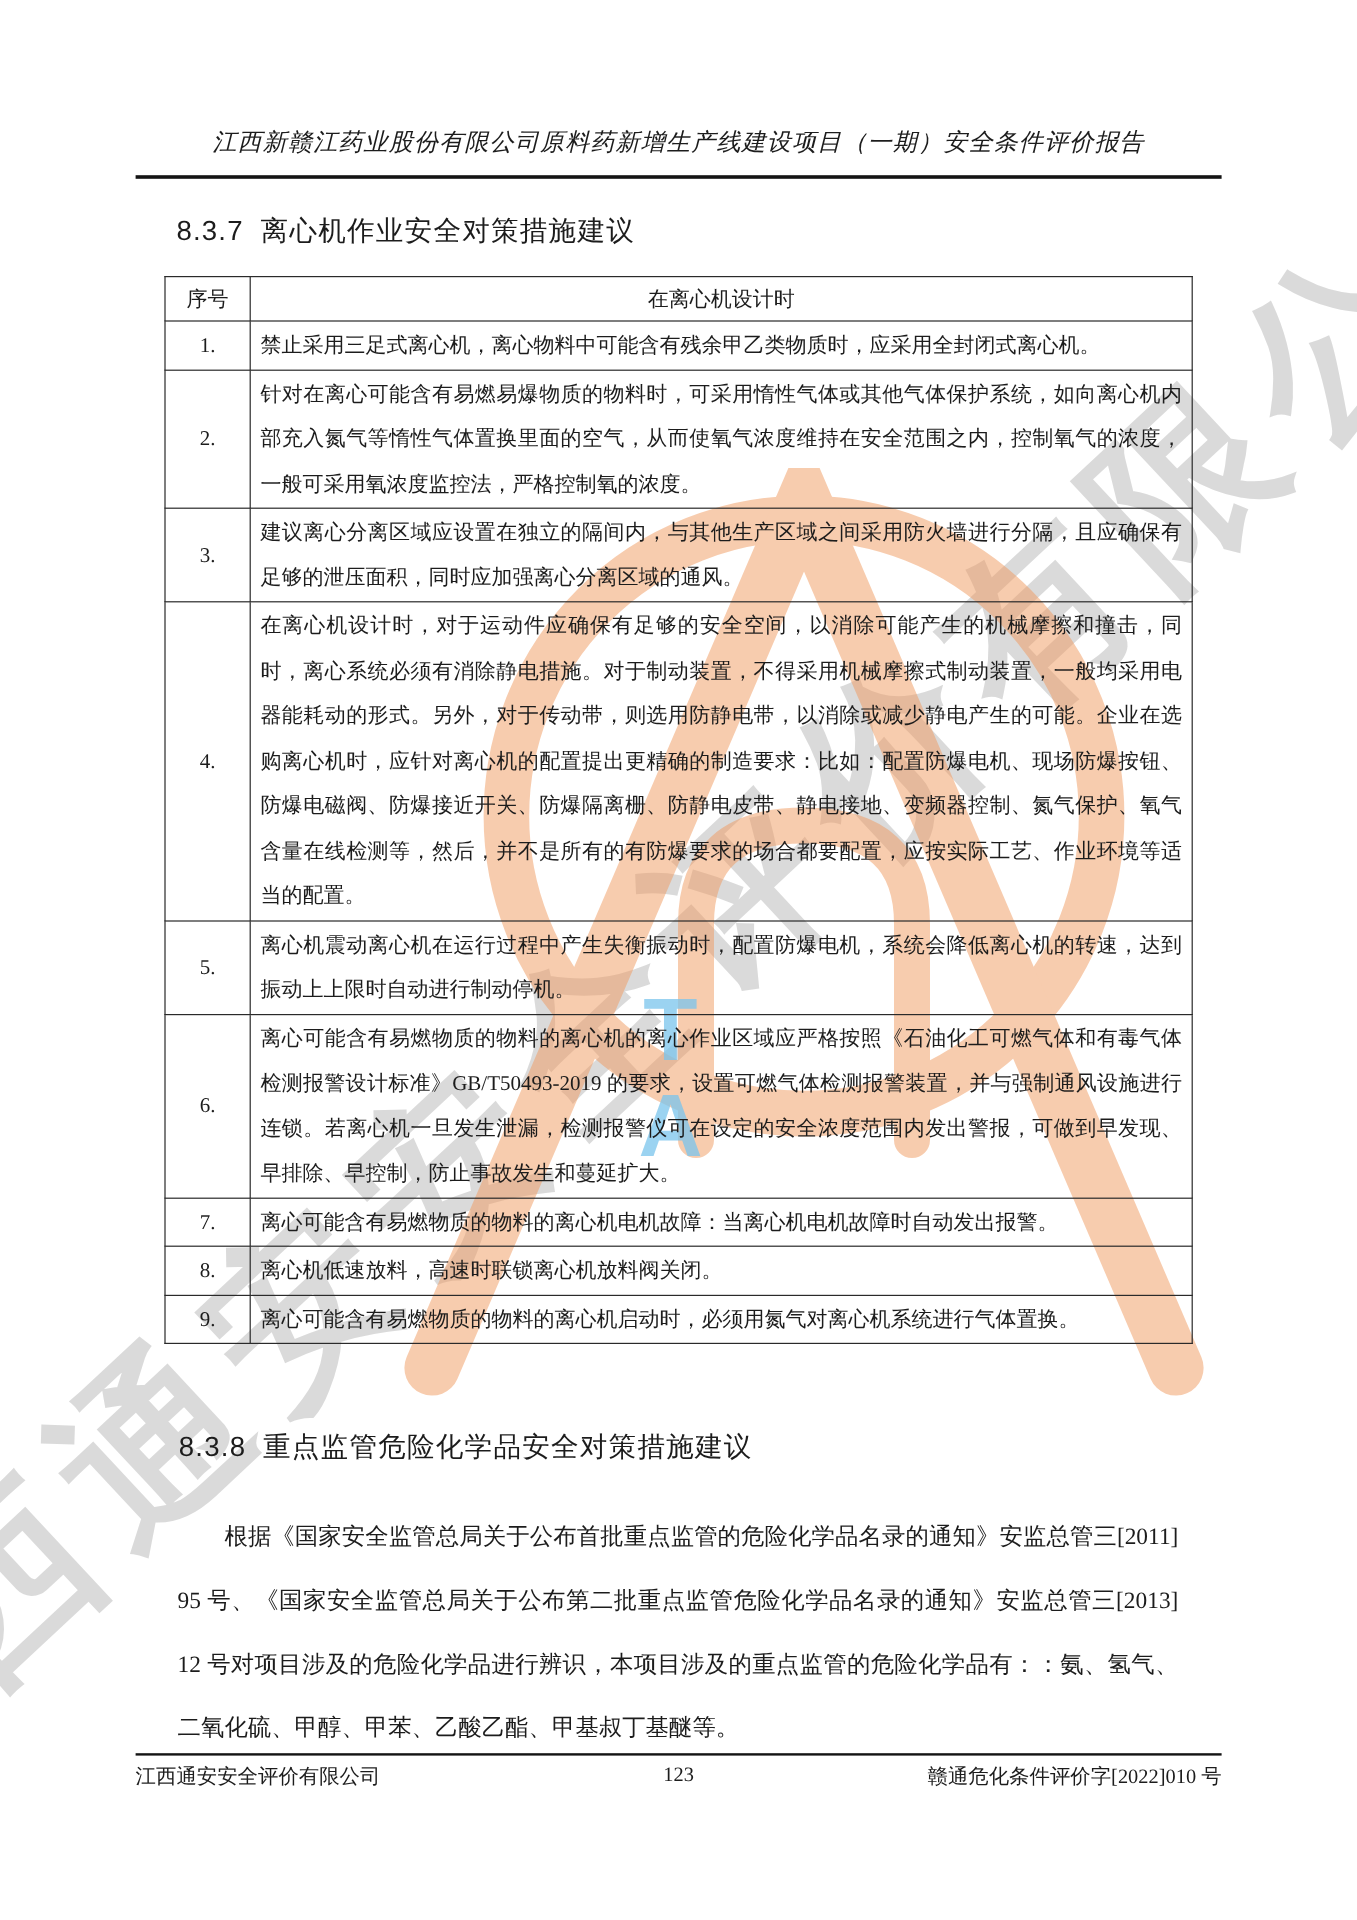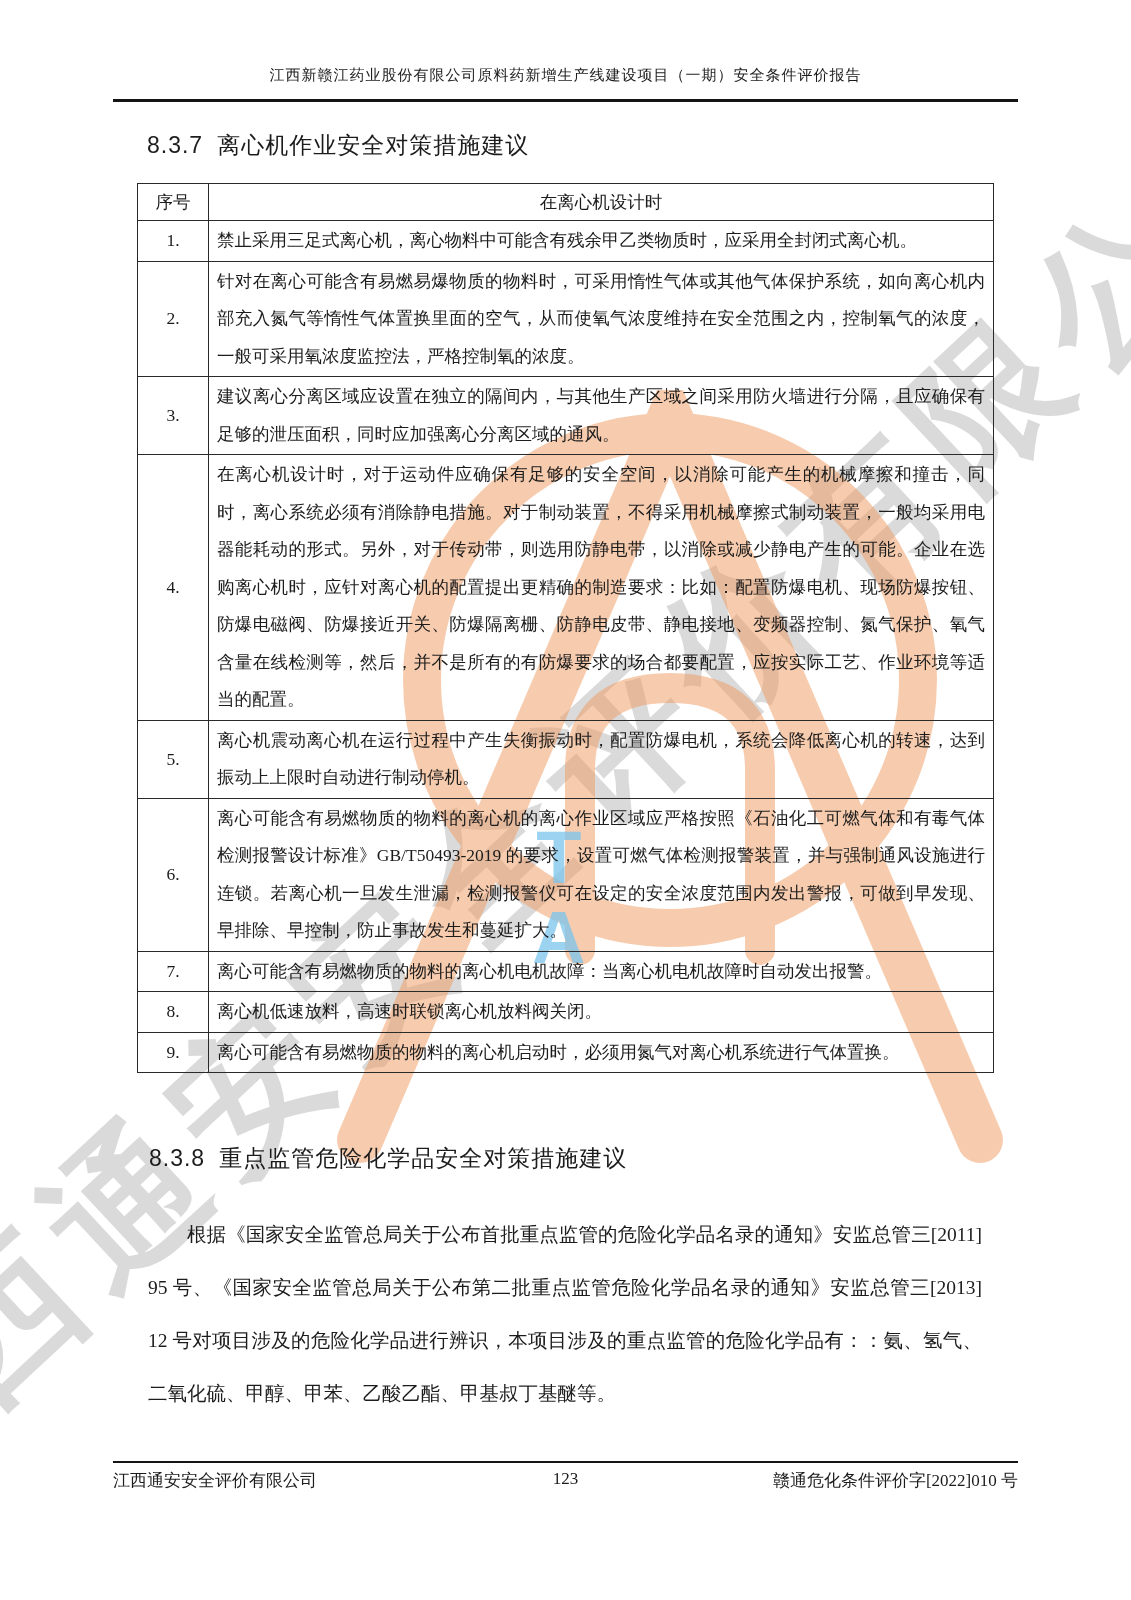--- a/index.html
+++ b/index.html
@@ -29,26 +29,27 @@
     font-family:"Liberation Sans","DejaVu Sans",sans-serif;
   }
   .wm-blue{
     position:absolute;left:532px;top:818px;
     font-size:74px;line-height:80px;font-weight:bold;text-align:center;
     font-family:"Liberation Sans","DejaVu Sans",sans-serif;
   }
   
   .content{position:relative;z-index:1;padding:0 113px;}
   .doc-header{
-    padding-top:66px;
+    padding-top:105px;
     text-align:center;
-    font-size:15px;
+    font-size:20px;
     letter-spacing:1px;
     border-bottom:3px solid #141414;
     padding-bottom:14px;
+    font-style:italic;
   }
   .section-heading{
     font-family:"Liberation Sans","DejaVu Sans",sans-serif;
     font-weight:normal;
     font-size:23px;
     margin:28px 0 22px 34px;
     letter-spacing:1px;
   }
   .section-heading .sec-no{margin-right:14px;}
   table.measures{

